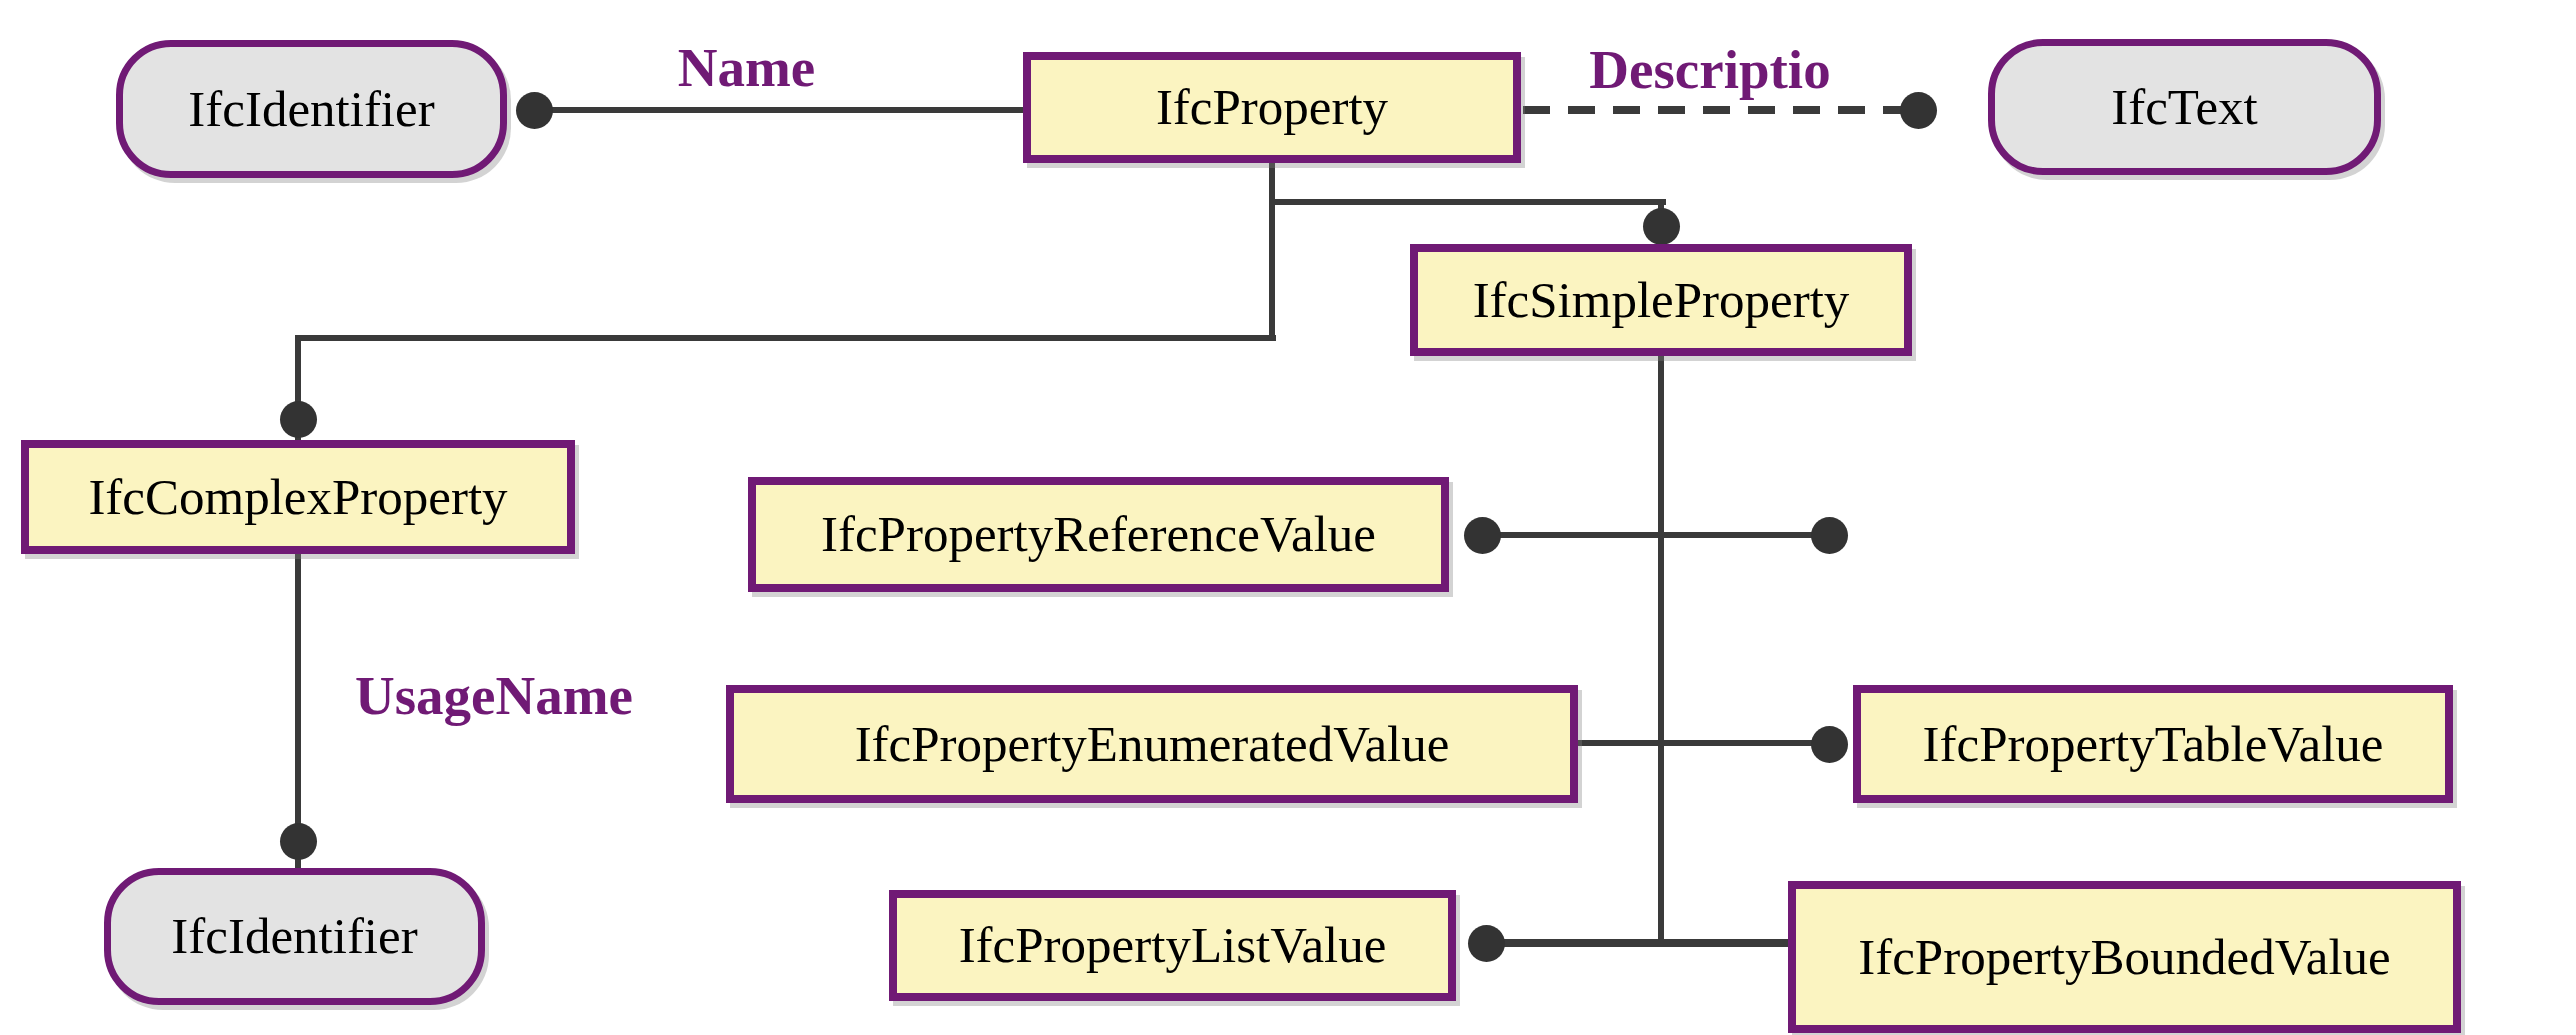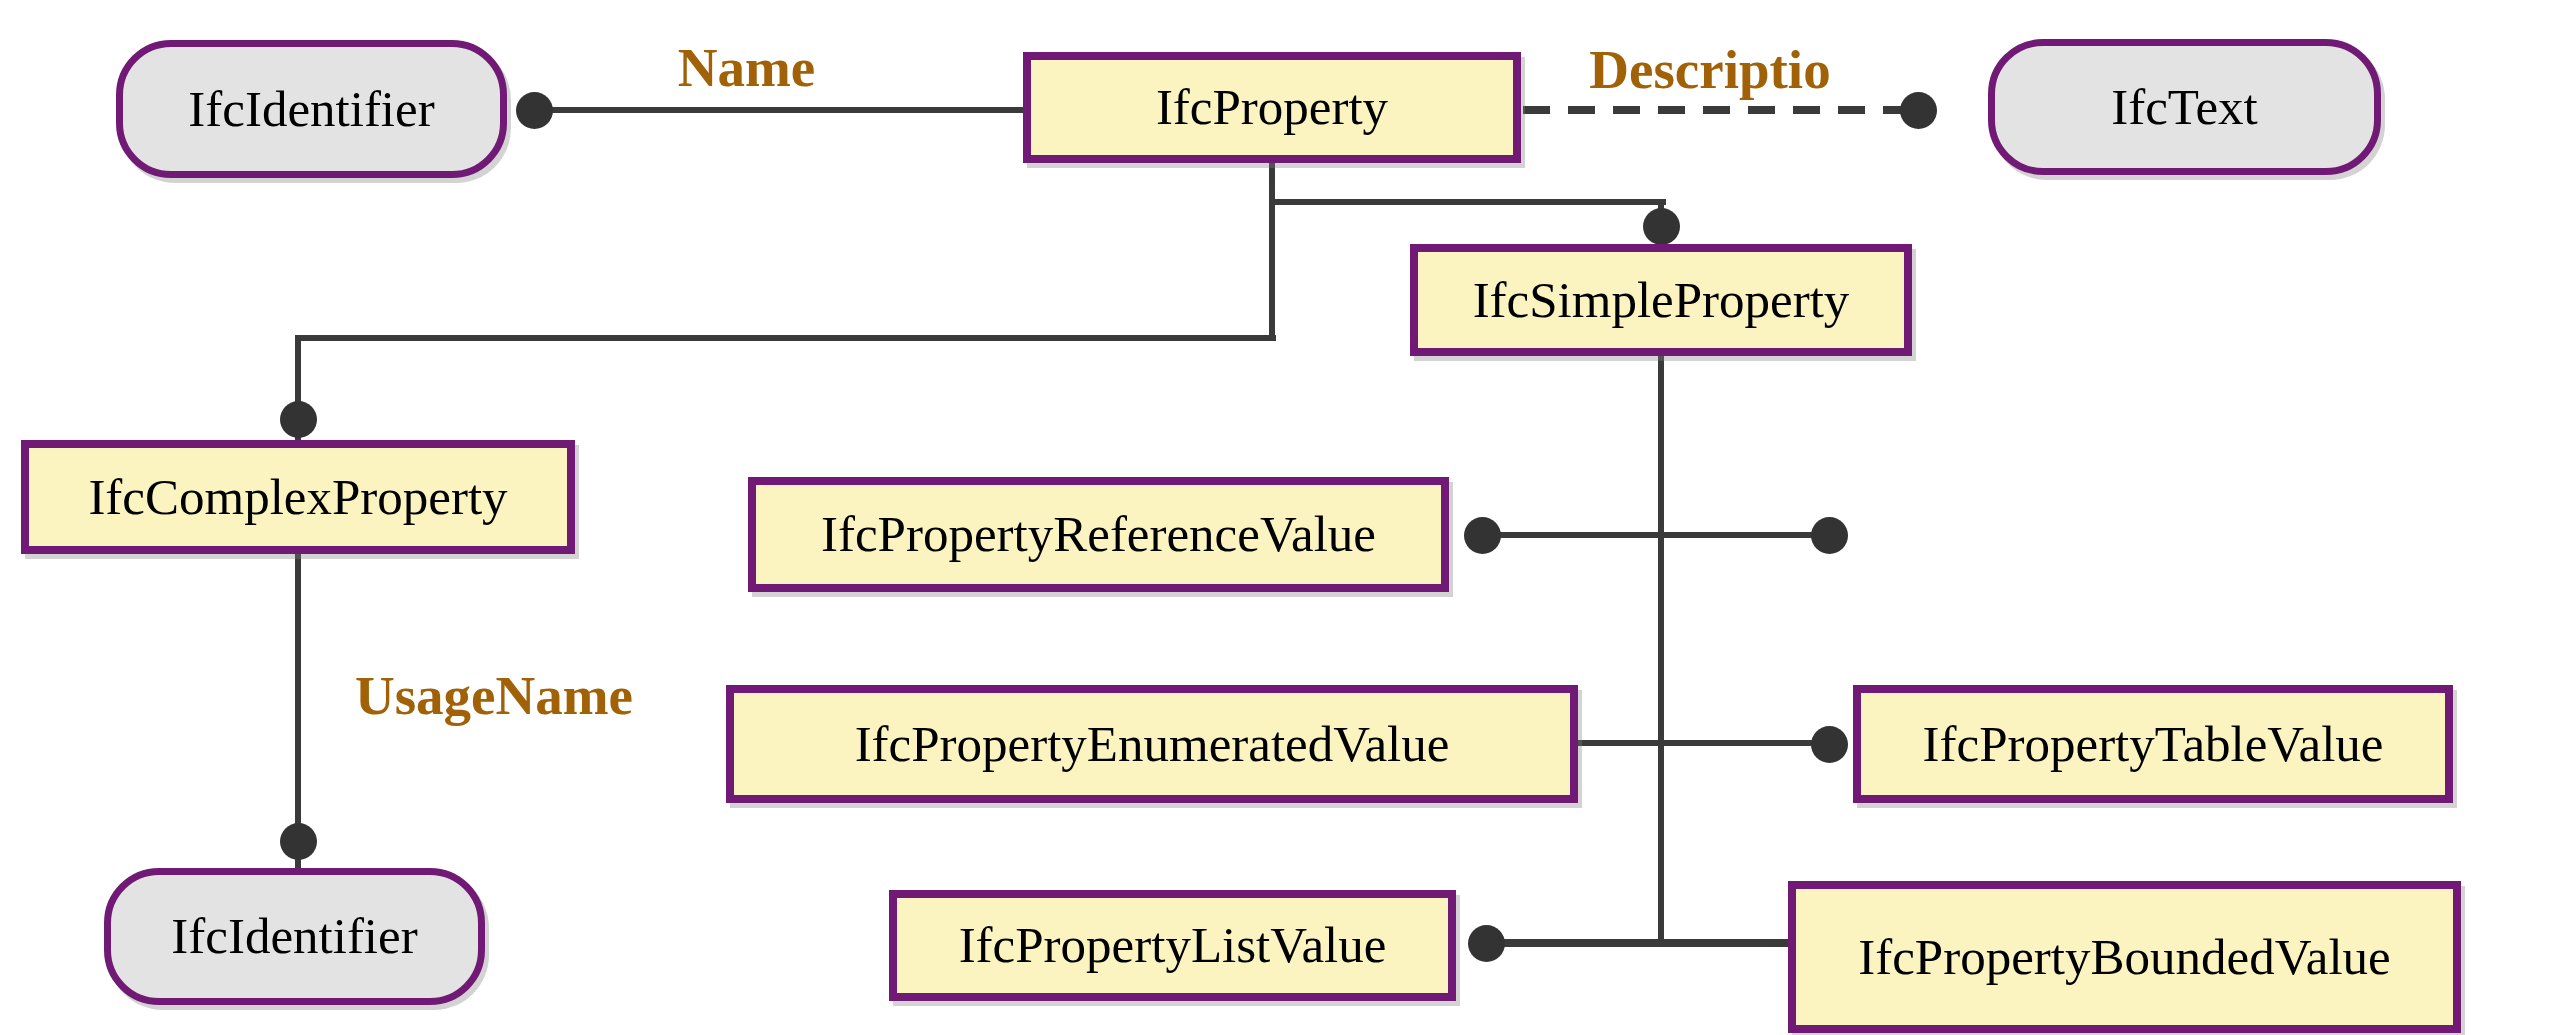--- a/index.html
+++ b/index.html
@@ -13,21 +13,21 @@
         box-shadow:4px 5px 0 rgba(130,130,130,0.35);}
   .rect{background:#fbf4c1;}
   .pill{background:#e3e3e3;border-radius:55px;border-width:7px;}
 
   .line{position:absolute;background:#3a3a3a;}
   .dashed{position:absolute;
           background:repeating-linear-gradient(to right,#3a3a3a 0 27px,transparent 27px 45px);}
   .dot{position:absolute;width:37px;height:37px;border-radius:50%;background:#333333;}
 
   .edge-label{position:absolute;font-weight:bold;font-size:55px;line-height:1;
-              color:#a16207;text-align:center;white-space:nowrap;}
+              color:#701a75;text-align:center;white-space:nowrap;}
 </style>
 </head>
 <body>
 
 <div class="canvas">
 
   <div class="line" style="left:529px;top:107px;width:494px;height:6px"></div>
   <div class="dashed" style="left:1523px;top:106px;width:384px;height:8px"></div>
 
   <div class="line" style="left:1269px;top:158px;width:6px;height:183px"></div>

